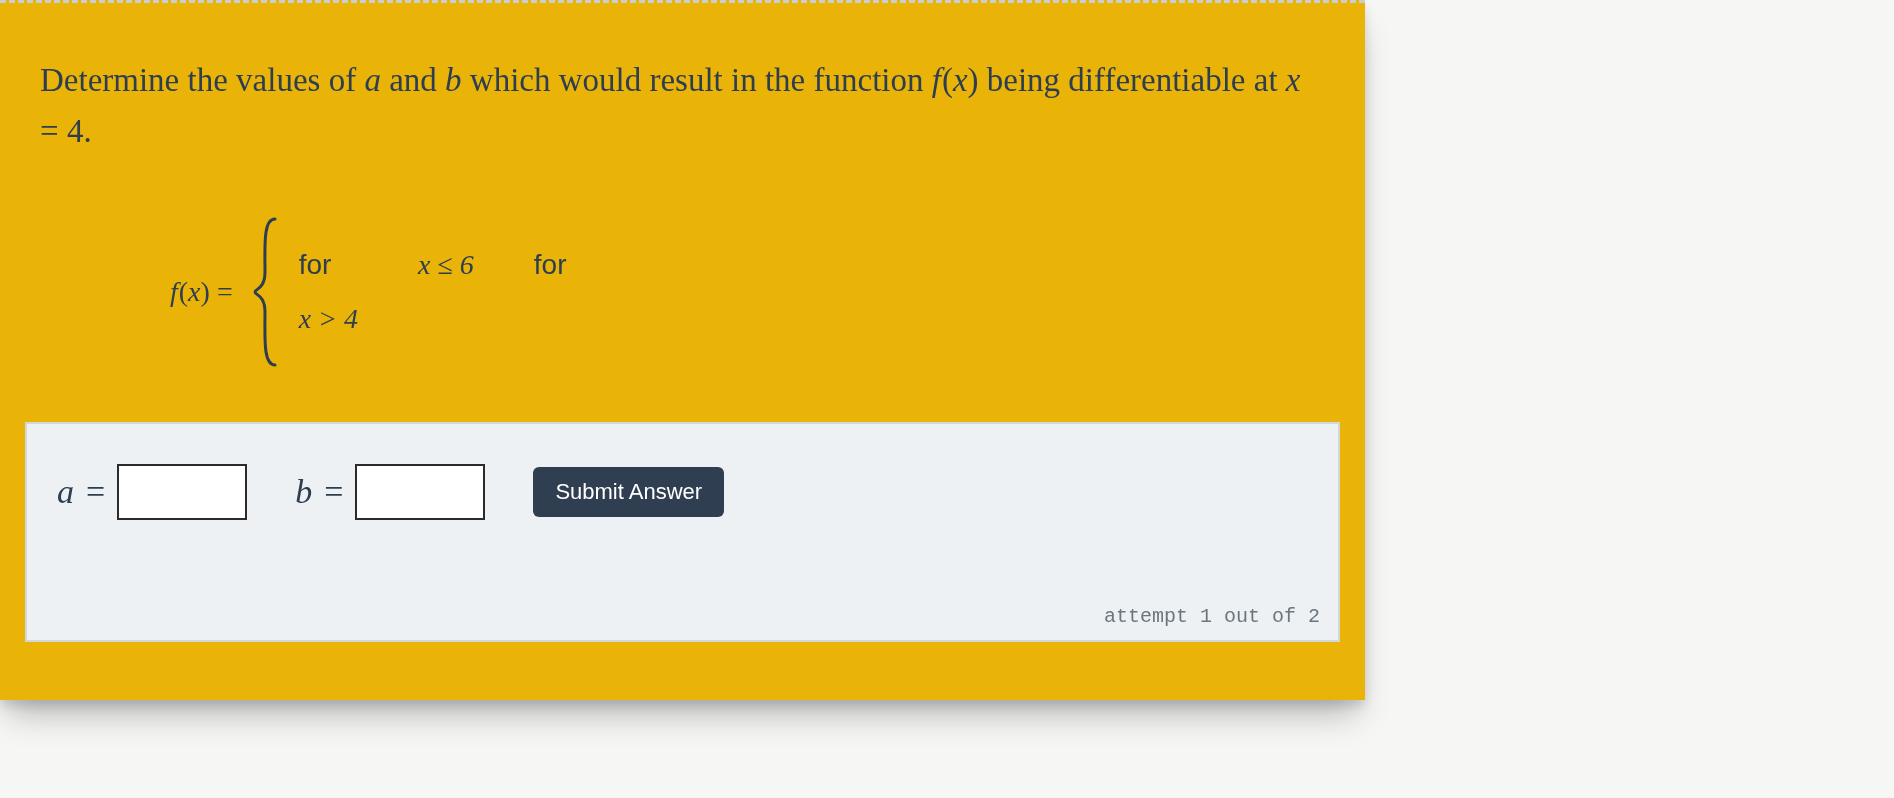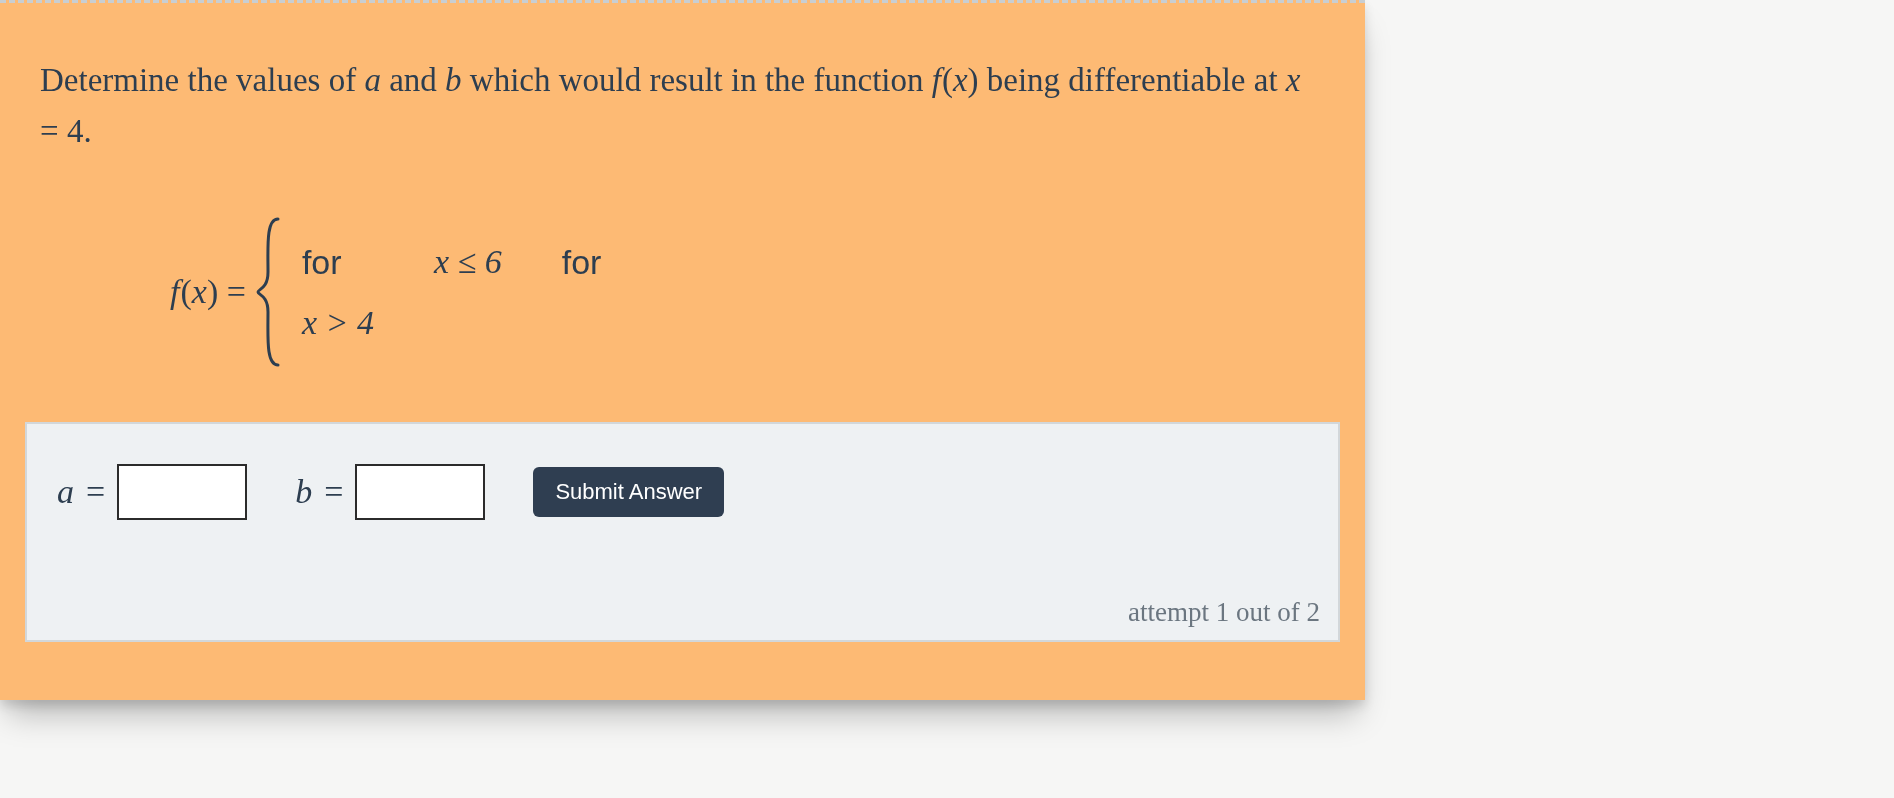--- a/index.html
+++ b/index.html
@@ -21,46 +21,46 @@
     overflow:hidden;
     position:relative;
     box-sizing:border-box;
   }
   .card{
     position:absolute;
     top:0;
     left:0;
     width:1365px;
     height:700px;
-    background:#fdba74;
+    background:#eab308;
     border-top:3px dashed #c8ced2;
     box-shadow:0 22px 30px -8px rgba(0,0,0,0.25), 0 6px 10px rgba(0,0,0,0.12);
     padding:0;
     box-sizing:border-box;
   }
   .content{
     padding:52px 40px 0 40px;
     box-sizing:border-box;
   }
   .prompt{
     font-size:33px;
     line-height:1.55;
     color:var(--text);
     margin:0 0 60px 0;
     font-weight:400;
   }
   .mathit{font-style:italic;font-family:"Times New Roman",serif;}
   .mathrm{font-family:"Times New Roman",serif;font-style:normal;}
   .fn{letter-spacing:1px;}
   .eqn{
-    font-size:34px;
+    font-size:28px;
     font-family:"Times New Roman",serif;
     display:flex;
     align-items:center;
-    gap:10px;
+    gap:20px;
     margin-left:130px;
     margin-bottom:55px;
   }
   .brace-group{
     display:flex;
     align-items:center;
     gap:18px;
   }
   .brace svg{display:block;}
   .cases{
@@ -116,23 +116,23 @@
     font-family:"Helvetica Neue",Arial,sans-serif;
     font-size:22px;
     padding:12px 22px;
     cursor:pointer;
     font-weight:500;
   }
   .attempt{
     position:absolute;
     right:18px;
     bottom:12px;
-    font-size:27px;
+    font-size:20px;
     color:#6b7680;
-    font-family:Liberation Serif, serif;
+    font-family:Liberation Mono, monospace;
   }
 </style>
 </head>
 <body>
 
 <div class="card">
   <div class="content">
 
     <p class="prompt">
       <span>Determine the values of </span><span class="mathit">a</span><span> and </span><span class="mathit">b</span><span> which would result in the function </span><span class="mathit fn">f</span><span class="mathrm">(</span><span class="mathit">x</span><span class="mathrm">)</span><span> being differentiable at </span><span class="mathit">x</span><span class="mathrm"> = </span><span class="mathrm">4</span><span>.</span>

